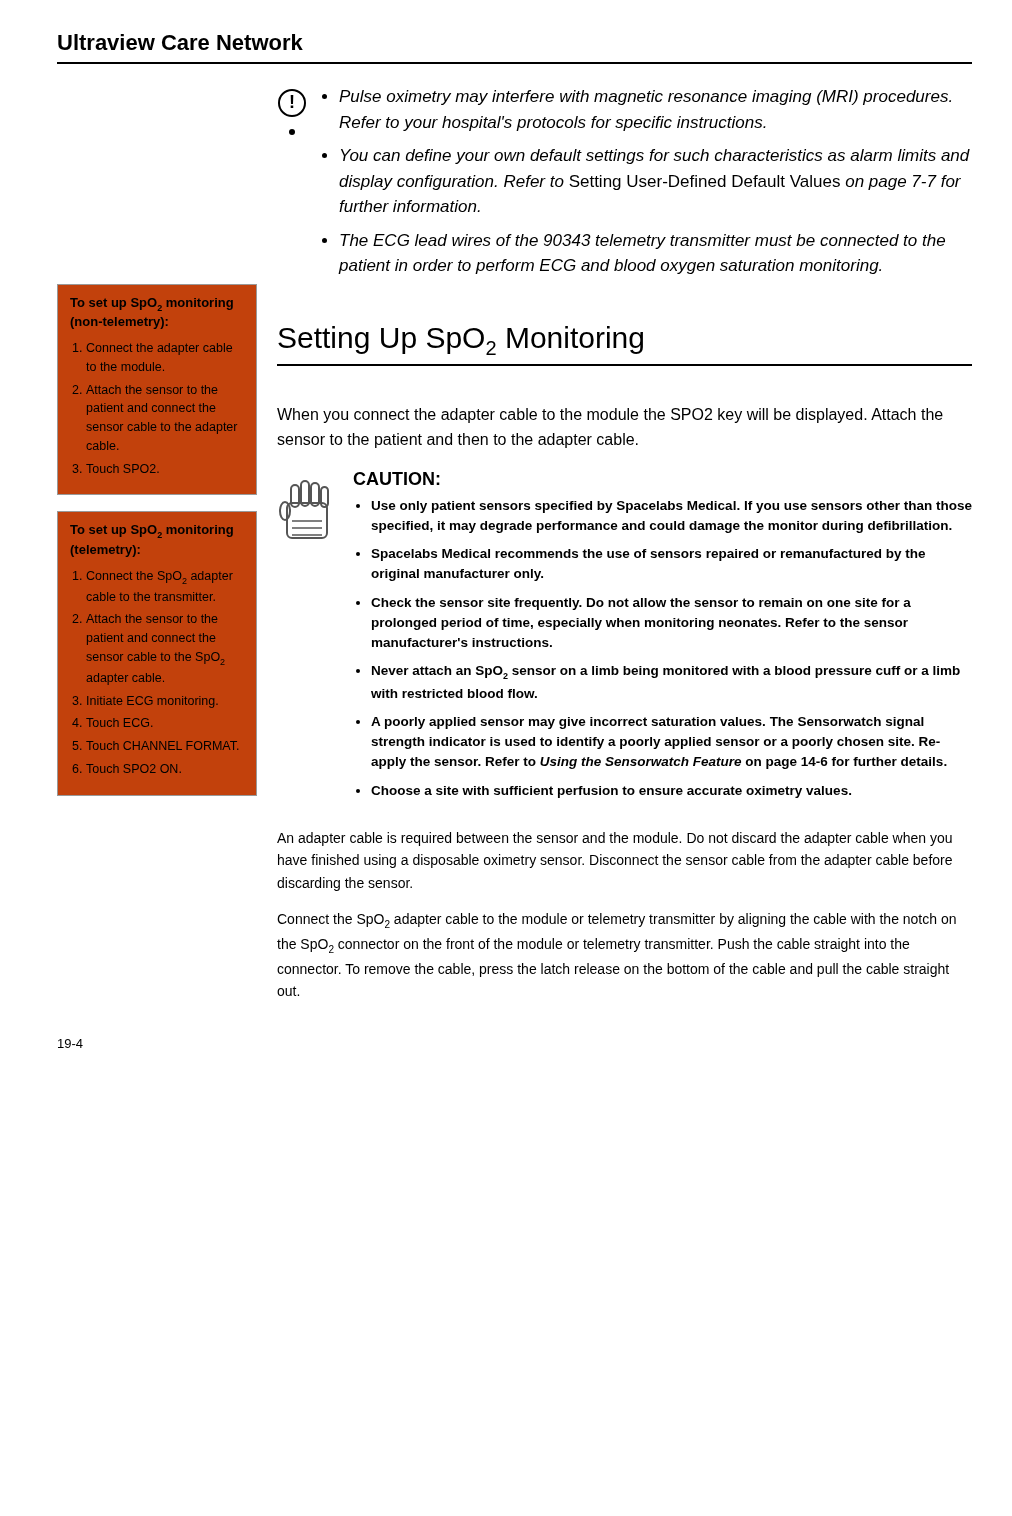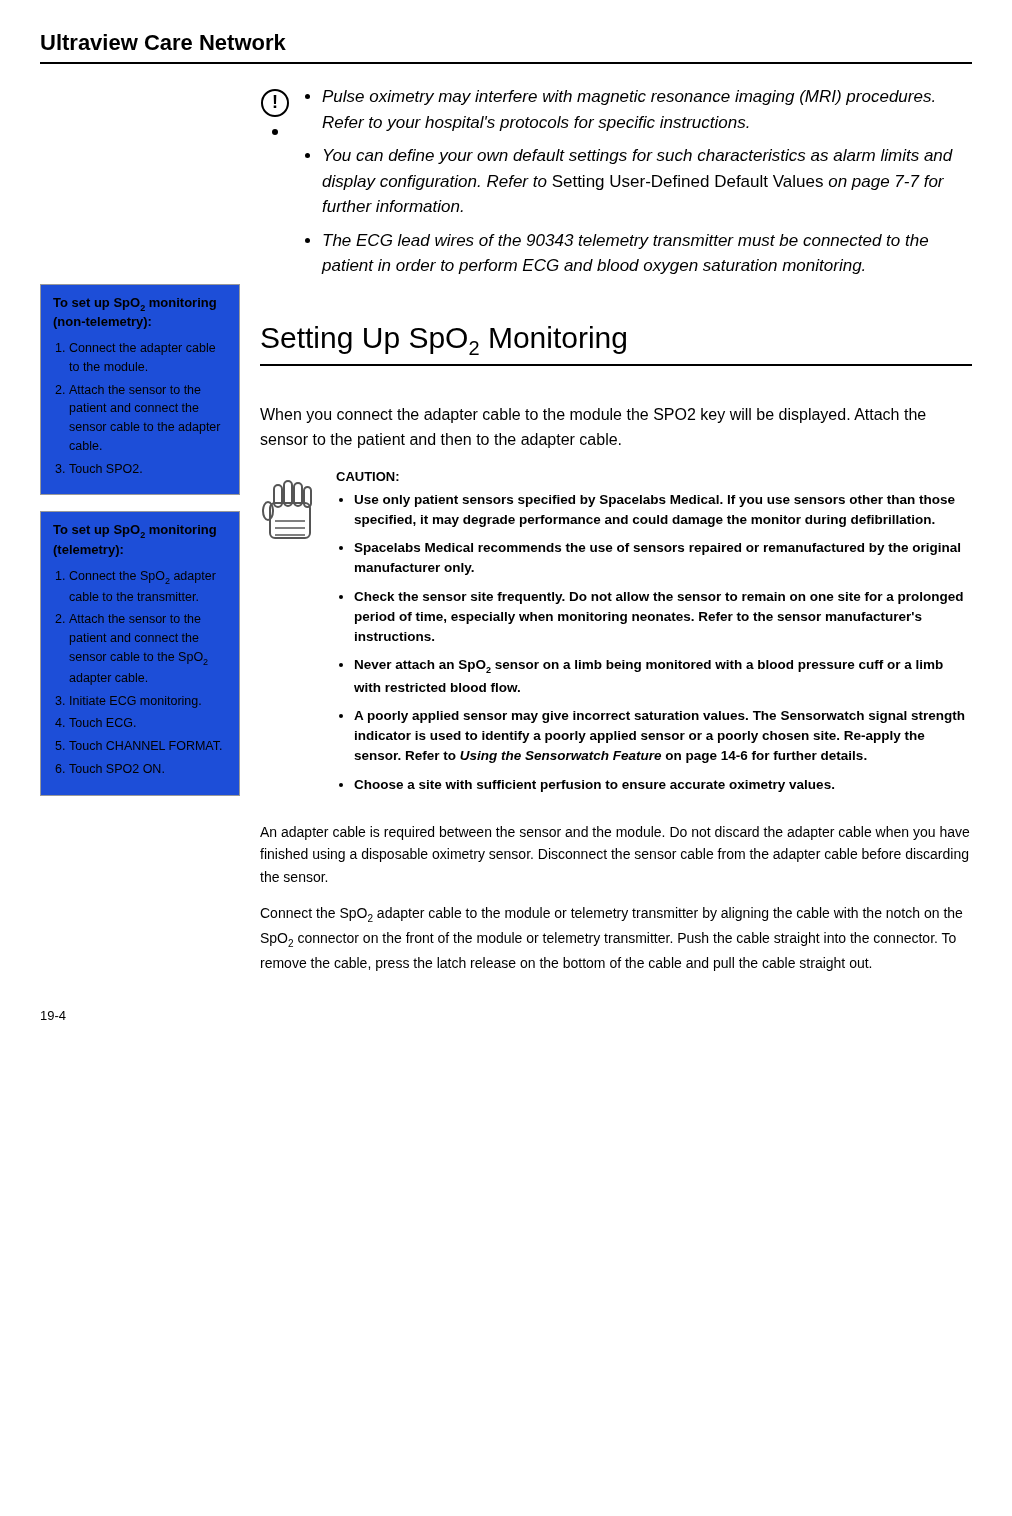--- a/index.html
+++ b/index.html
@@ -5,21 +5,21 @@
     * { box-sizing: border-box; margin: 0; padding: 0; }
     body {
       font-family: Arial, Helvetica, sans-serif;
       font-size: 14px;
       background: #fff;
       color: #000;
       width: 1012px;
       min-height: 1516px;
     }
     .page {
-      padding: 30px 40px 40px 40px;
+      padding: 30px 40px 40px 57px;
       display: flex;
       flex-direction: column;
     }
     .page-header {
       font-size: 22px;
       font-weight: bold;
       margin-bottom: 20px;
       border-bottom: 2px solid #000;
       padding-bottom: 6px;
     }
@@ -31,21 +31,21 @@
     
     .sidebar {
       width: 200px;
       flex-shrink: 0;
       display: flex;
       flex-direction: column;
       gap: 16px;
       padding-top: 200px;
     }
     .sidebar-box {
-      background: #1d4ed8;
+      background: #c2410c;
       padding: 10px 12px 12px 12px;
       border: 1px solid #999;
     }
     .sidebar-box-title {
       font-size: 13px;
       font-weight: bold;
       margin-bottom: 8px;
       line-height: 1.3;
     }
     .sidebar-box ol {
@@ -128,21 +128,21 @@
       width: 60px;
       height: 70px;
       flex-shrink: 0;
       margin-top: 4px;
     }
     .caution-content {
       flex: 1;
     }
     .caution-title {
       font-weight: bold;
-      font-size: 13px;
+      font-size: 18px;
       margin-bottom: 6px;
     }
     .caution-content ul {
       list-style: disc;
       padding-left: 18px;
     }
     .caution-content ul li {
       font-size: 13.5px;
       line-height: 1.5;
       margin-bottom: 8px;

